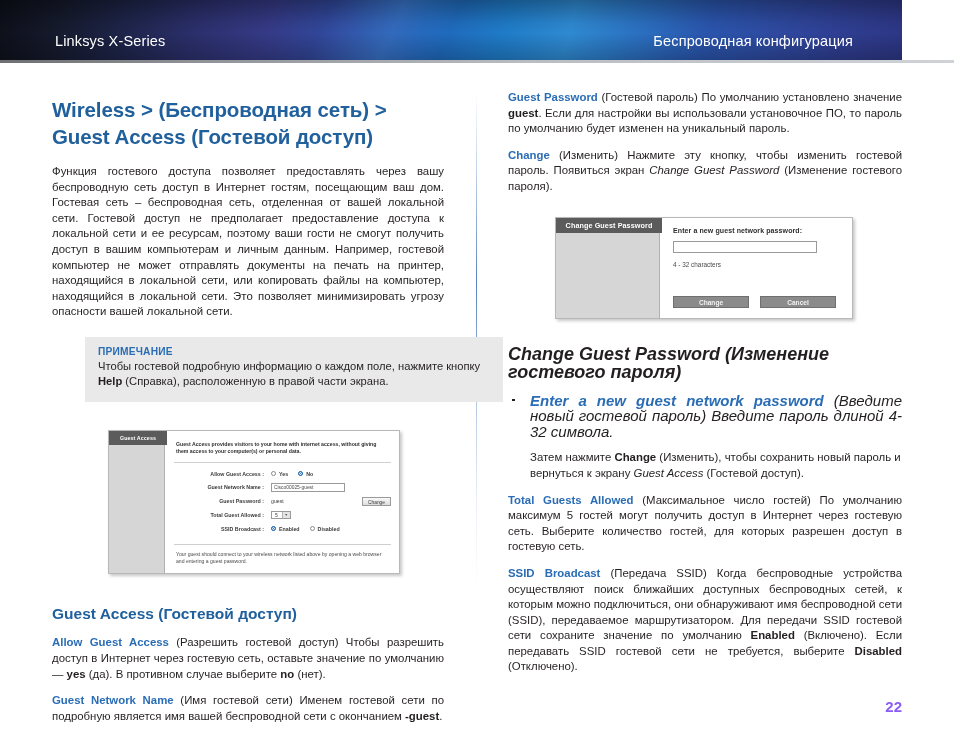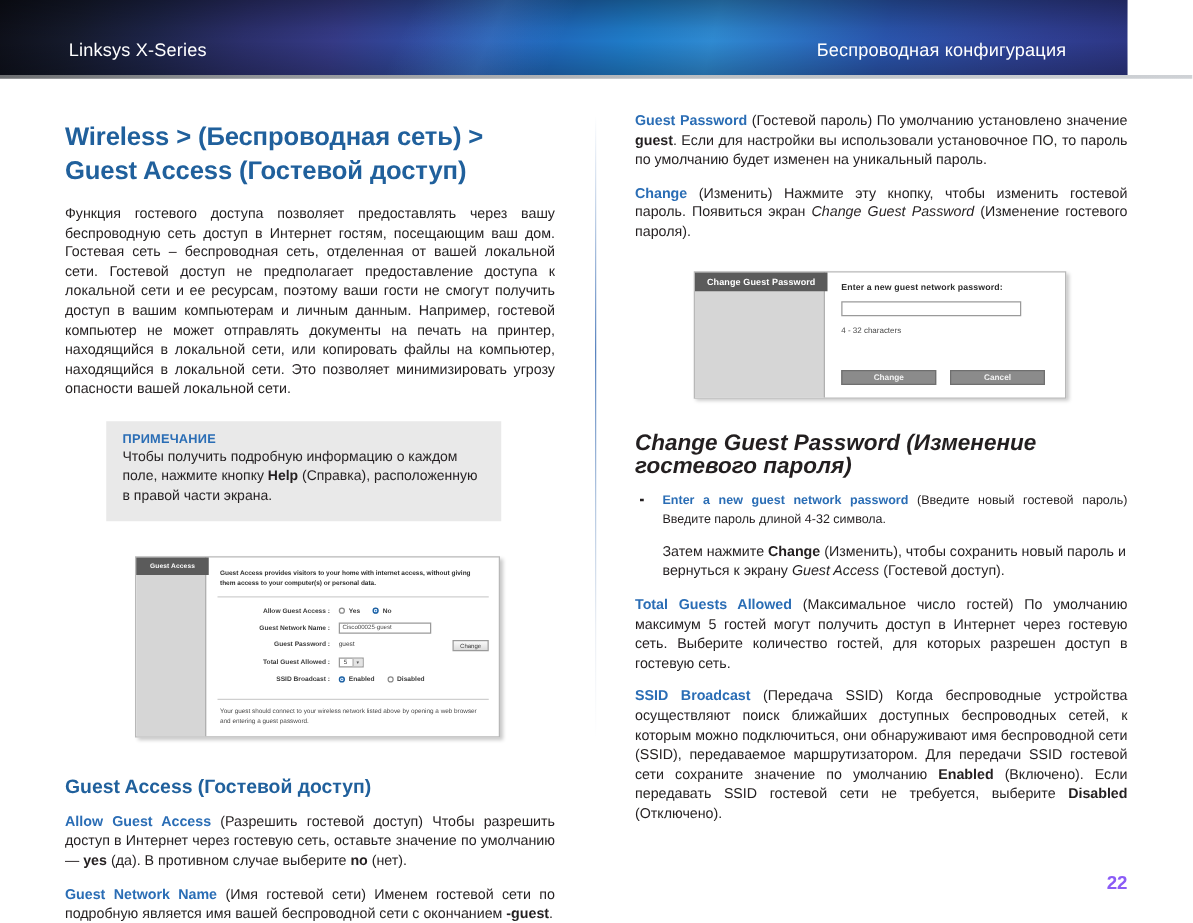--- a/index.html
+++ b/index.html
@@ -127,21 +127,21 @@
     color: #231f20;
   }
   p.body:last-child { margin-bottom: 0; }
   .term { color: #2a6db5; font-weight: bold; }
   .bold { font-weight: bold; }
   .ital { font-style: italic; }
 
   
   .note-box {
     margin: 17px 0 0 33px;
-    width: 316px;
+    width: 418px;
     background: #e9e9e9;
     padding: 9px 12px 12px 13px;
   }
   .note-label {
     font-size: 10.2px;
     font-weight: bold;
     color: #2a6db5;
     letter-spacing: 0.2px;
     margin-bottom: 2px;
   }
@@ -321,24 +321,25 @@
     line-height: 12px;
     text-align: center;
     font-weight: bold;
   }
 
   
   ul.bullets { margin: 0 0 11px 0; padding: 0; list-style: none; }
   ul.bullets li {
     position: relative;
     padding-left: 22px;
-    font-size: 10px;
+    font-size: 15px;
     line-height: 15.6px;
     text-align: justify;
     color: #231f20;
+    font-style: italic;
   }
   ul.bullets li .dot {
     position: absolute;
     left: 4px; top: 6px;
     width: 2.6px; height: 2.6px;
     background: #231f20;
   }
   p.indented {
     margin: 0 0 11px 22px;
     font-size: 11.4px;
@@ -368,21 +369,21 @@
 <div class="col-divider"></div>
 
 <div class="col-left">
 
   <h1 class="section-title">Wireless &gt; (Беспроводная сеть) &gt; Guest Access (Гостевой доступ)</h1>
 
   <p class="body">Функция гостевого доступа позволяет предоставлять через вашу беспроводную сеть доступ в Интернет гостям, посещающим ваш дом. Гостевая сеть – беспроводная сеть, отделенная от вашей локальной сети. Гостевой доступ не предполагает предоставление доступа к локальной сети и ее ресурсам, поэтому ваши гости не смогут получить доступ в вашим компьютерам и личным данным. Например, гостевой компьютер не может отправлять документы на печать на принтер, находящийся в локальной сети, или копировать файлы на компьютер, находящийся в локальной сети. Это позволяет минимизировать угрозу опасности вашей локальной сети.</p>
 
   <div class="note-box">
     <div class="note-label">ПРИМЕЧАНИЕ</div>
-    <div class="note-text"><span>Чтобы получить подробную информацию о каждом поле, нажмите кнопку </span><span class="bold">Help</span><span> (Справка), расположенную в правой части экрана.</span></div>
+    <div class="note-text"><span>Чтобы гостевой подробную информацию о каждом поле, нажмите кнопку </span><span class="bold">Help</span><span> (Справка), расположенную в правой части экрана.</span></div>
   </div>
 
   <div class="shot-wrap-left">
     <div class="shot">
       <div class="shot-left-rail"></div>
       <div class="shot-tab">Guest Access</div>
       <div class="shot-body">
 
         <div class="shot-intro">Guest Access provides visitors to your home with internet access, without giving them access to your computer(s) or personal data.</div>
 

